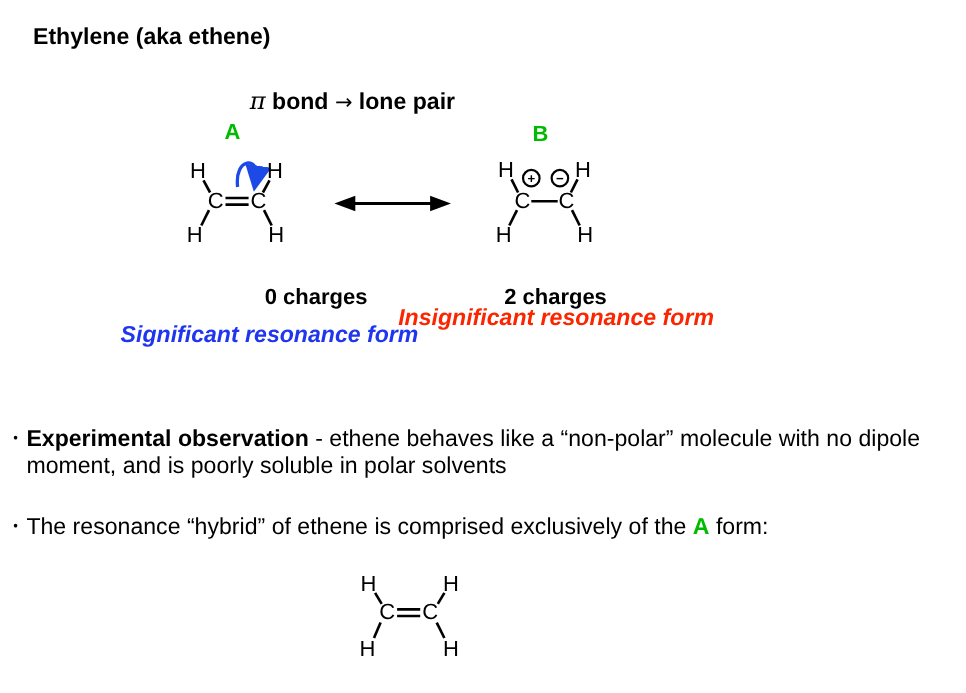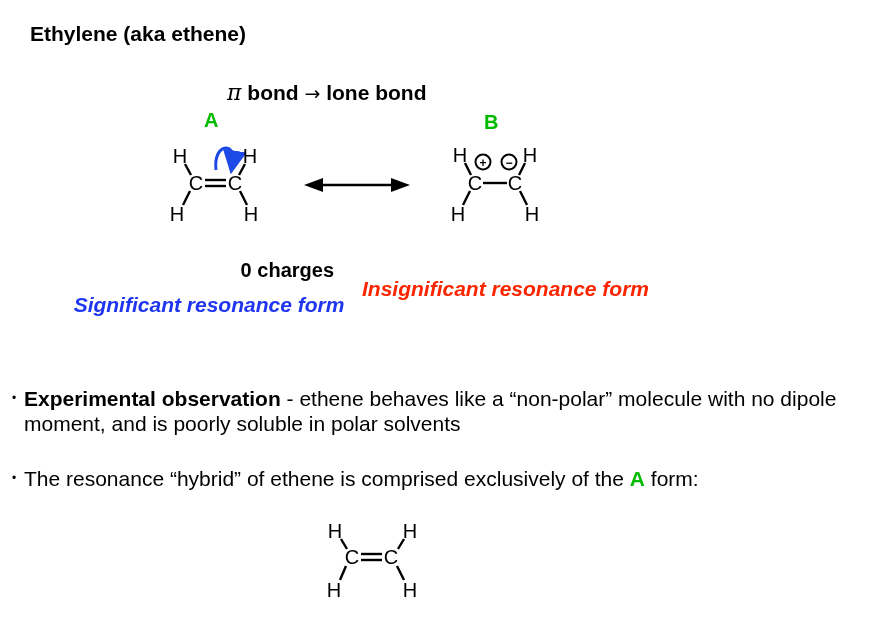--- a/index.html
+++ b/index.html
@@ -17,35 +17,35 @@
   .mol svg{position:absolute;left:0;top:0;}
   .atom{position:absolute;transform:translate(-50%,-50%);font-size:20px;line-height:1;}
   .charge{
     position:absolute;transform:translate(-50%,-50%);
     width:13px;height:13px;border:2px solid #000;border-radius:50%;
     display:flex;align-items:center;justify-content:center;
     font-size:12px;font-weight:bold;line-height:1;background:#fff;
   }
   .caption-charges{font-size:20px;font-weight:bold;text-align:center;}
   .caption-sig{font-size:21px;font-weight:bold;font-style:italic;text-align:center;line-height:26px;}
-  .sig-blue{color:#1f35f0;}
+  .sig-blue{color:#1f35f0;margin-left:36px;}
   .sig-red{color:#fb2500;}
   .bullet{display:flex;font-size:21px;line-height:25px;}
   .bullet .dot{flex:none;width:12px;font-size:12px;line-height:25px;}
   .bullet .bold{font-weight:bold;}
   .bullet .green{color:#00bb00;font-weight:bold;}
 </style>
 </head>
 <body>
 
 <div class="canvas">
 
   <div class="abs page-title">Ethylene (aka ethene)</div>
 
-  <div class="abs subtitle"><span class="sym">π</span><span> bond </span><span class="arr">→</span><span> lone bond</span></div>
+  <div class="abs subtitle"><span class="sym">π</span><span> bond </span><span class="arr">→</span><span> lone pair</span></div>
 
   <div class="abs form-label" style="left:204px;top:109px;">A</div>
   <div class="abs form-label" style="left:484px;top:111px;">B</div>
 
   <div class="mol" style="left:160px;top:137px;">
     <svg width="110" height="88" viewBox="0 0 110 88">
       <line x1="25" y1="27" x2="31" y2="38" stroke="#000" stroke-width="2.4"></line>
       <line x1="85" y1="27" x2="79" y2="38" stroke="#000" stroke-width="2.4"></line>
       <line x1="45" y1="43" x2="66" y2="43" stroke="#000" stroke-width="2.4"></line>
       <line x1="45" y1="49" x2="66" y2="49" stroke="#000" stroke-width="2.4"></line>
@@ -86,20 +86,21 @@
     <span class="charge" style="left:38px;top:25px;">+</span>
     <span class="charge" style="left:64px;top:25px;">−</span>
     <span class="atom" style="left:85px;top:18px;">H</span>
     <span class="atom" style="left:30px;top:46px;">C</span>
     <span class="atom" style="left:70px;top:46px;">C</span>
     <span class="atom" style="left:13px;top:77px;">H</span>
     <span class="atom" style="left:87px;top:77px;">H</span>
   </div>
 
   <div class="abs caption-charges" style="left:84px;top:259px;width:250px;text-align:right;">0 charges</div>
+  <div class="abs caption-charges" style="left:380px;top:259px;width:250px;">2 charges</div>
   <div class="abs caption-sig sig-blue" style="left:69px;top:292px;width:280px;">Significant resonance form</div>
   <div class="abs caption-sig sig-red" style="left:358px;top:276px;width:295px;">Insignificant resonance form</div>
 
   <div class="abs bullet" style="left:12px;top:386px;width:858px;">
     <span class="dot">•</span>
     <span><span class="bold">Experimental observation</span><span> - ethene behaves like a “non-polar” molecule with no dipole moment, and is poorly soluble in polar solvents</span></span>
   </div>
 
   <div class="abs bullet" style="left:12px;top:466px;width:858px;">
     <span class="dot">•</span>

